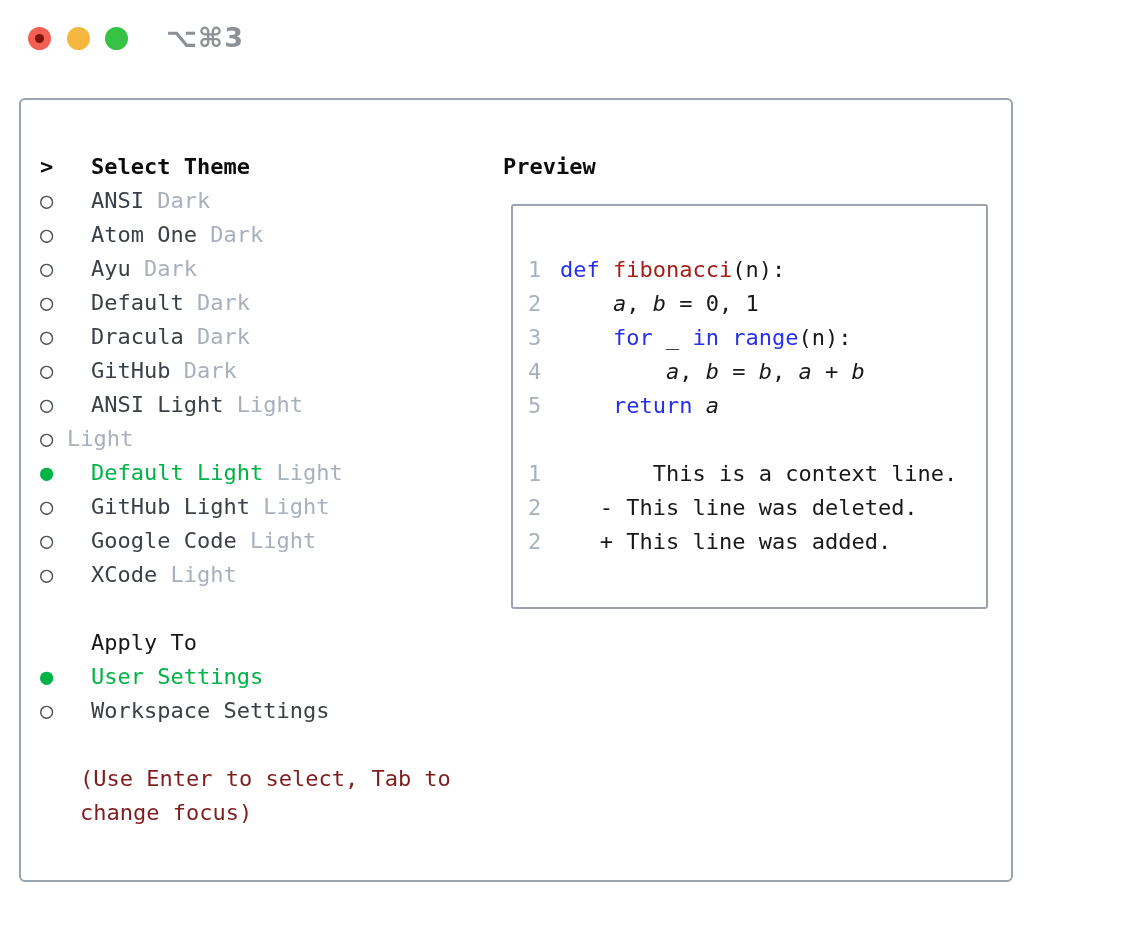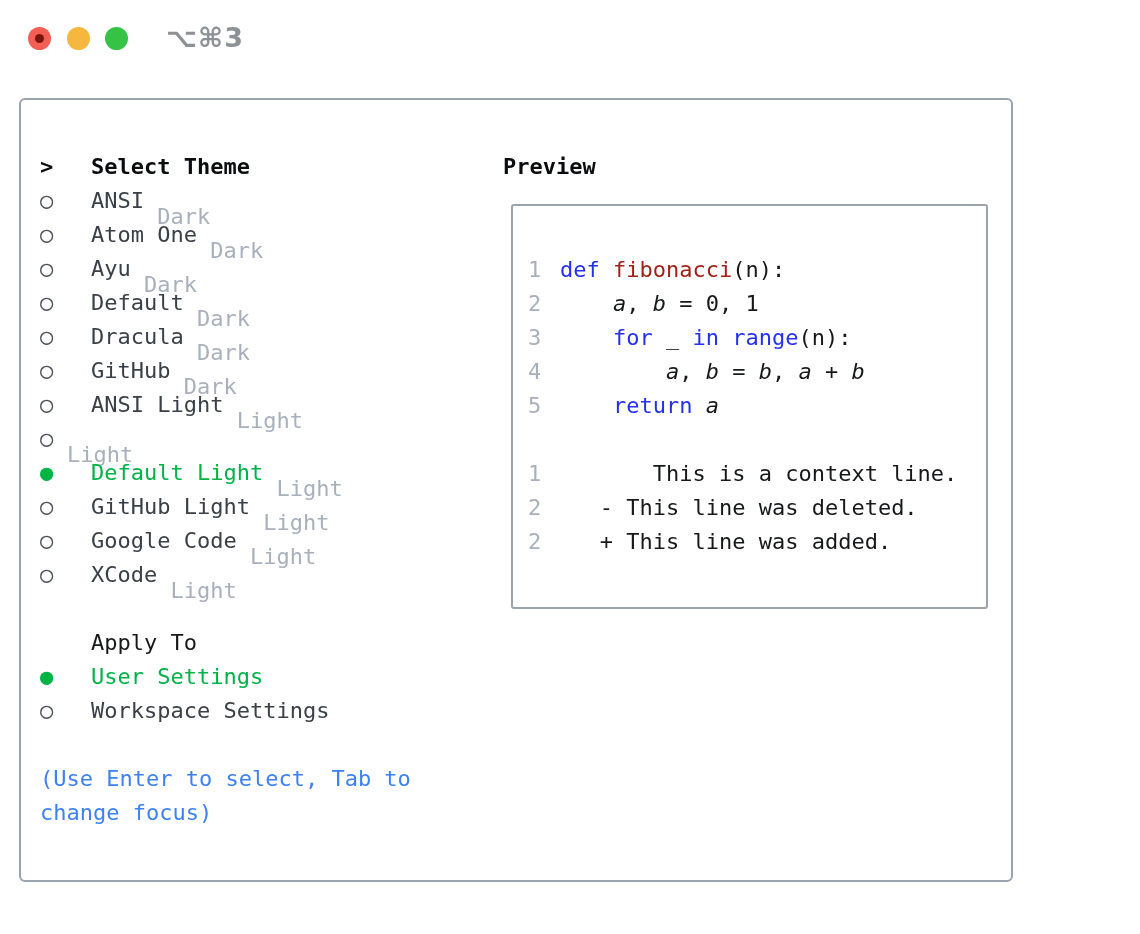--- a/index.html
+++ b/index.html
@@ -28,23 +28,23 @@
   }
   
   .list { position: absolute; left: 19px; top: 50px; }
   .row { display: flex; height: 34px; line-height: 34px; font-size: 22px; white-space: pre; }
   .row .marker { width: 27px; color: #4d535b; }
   .row .marker.sel { color: #00b345; }
   .row .marker.prompt { color: #0b0c0e; font-weight: bold; }
   .row .label { color: #3a4047; margin-left: 24px; }
   .row.header .label { color: #0b0c0e; font-weight: bold; }
   .row .label.sel { color: #00b345; text-align: center; }
-  .row .variant { color: #a8b0bc; margin-top: 16px; }
+  .row .variant { color: #a8b0bc; }
   .row.section .label { color: #17181a; }
-  .row.hint { color: #3b82f6; }
+  .row.hint { color: #7f1d1d; margin-left: 40px; }
   .spacer { height: 34px; }
   
   .preview-title {
     position: absolute; left: 482px; top: 50px; height: 34px; line-height: 34px;
     font-size: 22px; font-weight: bold; color: #0b0c0e;
   }
   .preview-box {
     position: absolute; left: 490px; top: 104px; width: 477px; height: 405px;
     border: 2px solid #9aa3ae; border-radius: 3px; background: #ffffff;
   }

